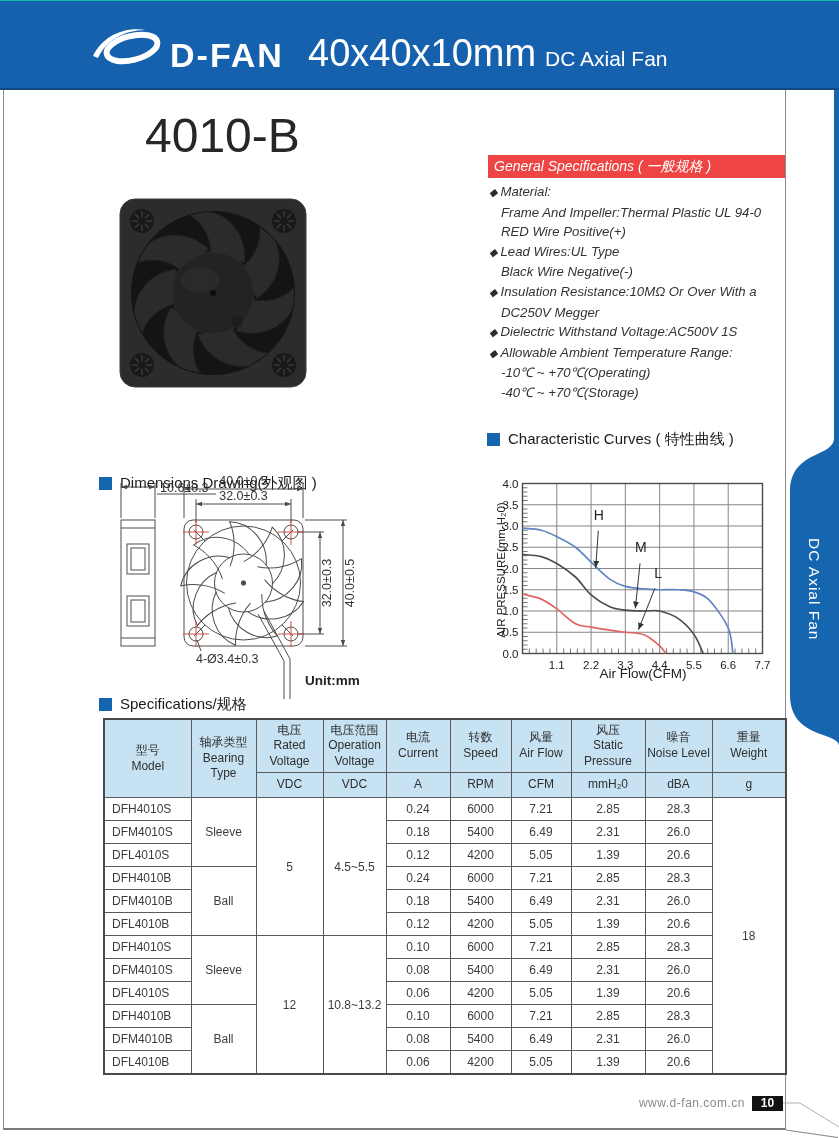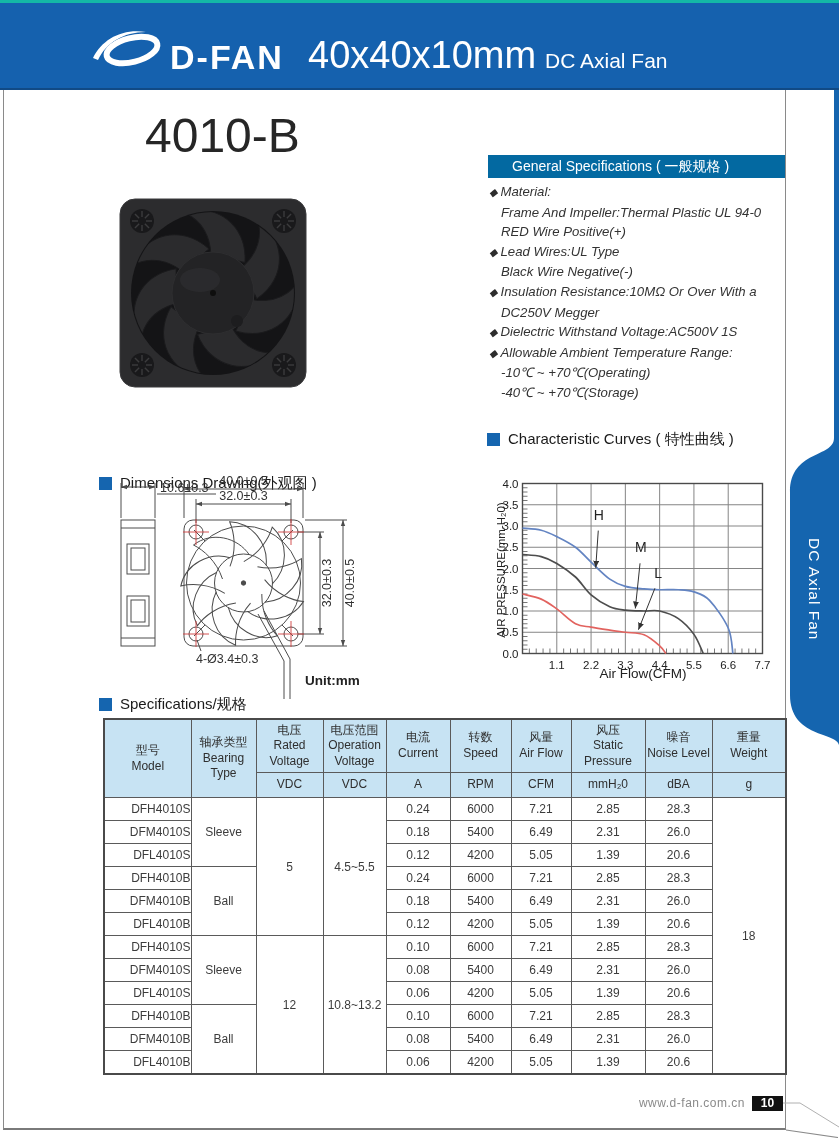--- a/index.html
+++ b/index.html
@@ -2,34 +2,34 @@
 <html><head>
 <meta charset="utf-8">
 <style>
   html,body{margin:0;padding:0;}
   body{
     width:839px;height:1138px;position:relative;background:#fff;overflow:hidden;
     font-family:"Liberation Sans", sans-serif;
   }
   
   #header{position:absolute;left:0;top:0;width:839px;height:90px;background:#1561ae;
-          border-top:3px solid #14b8a6;border-bottom:2px solid #114a85;box-sizing:border-box;}
+          border-top:1px solid #14b8a6;border-bottom:2px solid #114a85;box-sizing:border-box;}
   #logo{position:absolute;left:92px;top:24px;}
   #brand{position:absolute;left:170px;top:37px;font-size:34px;font-weight:bold;color:#fff;letter-spacing:2px;line-height:1;}
   #size-title{position:absolute;left:308px;top:33px;font-size:38px;color:#fff;line-height:1;}
   #subtitle{position:absolute;left:545px;top:47px;font-size:21px;color:#fff;line-height:1;}
   
   #page-frame{position:absolute;left:3px;top:90px;width:783px;height:1040px;box-sizing:border-box;
               border-left:1px solid #8a8a8a;border-right:1px solid #8a8a8a;border-bottom:2px solid #7a7a7a;}
   
   #model-title{position:absolute;left:145px;top:112px;font-size:48px;color:#262626;line-height:1;}
   #fan-photo{position:absolute;left:116px;top:192px;}
   
-  #gs-band{position:absolute;left:488px;top:155px;width:297px;height:23px;background:#0369a1;
-           color:#fff;font-size:14px;line-height:23px;padding-left:24px;box-sizing:border-box;}
+  #gs-band{position:absolute;left:488px;top:155px;width:297px;height:23px;background:#ef4444;
+           color:#fff;font-size:14px;line-height:23px;padding-left:6px;box-sizing:border-box;font-style:italic;}
   #gs-list{position:absolute;left:489px;top:182px;width:300px;}
   .spec-line{font-size:13.2px;color:#333;line-height:19.6px;white-space:nowrap;font-style:italic;}
   .spec-line .diamond{font-size:11px;margin-right:3px;color:#2c2c2c;}
   .spec-line.cont{padding-left:12px;}
   
   .sec-title{position:absolute;display:flex;align-items:center;gap:8px;font-size:15px;color:#1b1b1b;}
   .sec-title .sq{width:13px;height:13px;background:#1565af;flex:none;}
   #sec-dims{left:99px;top:430px;margin-top:44px;}
   #sec-curves{left:487px;top:430px;}
   #sec-specs{left:99px;top:695px;}
@@ -40,21 +40,21 @@
      font-size:11.5px;color:#222;transform:rotate(-90deg);transform-origin:0 0;line-height:1;}
   #chart-xlabel{position:absolute;left:523px;top:666px;width:240px;text-align:center;font-size:13.5px;color:#222;}
   
   #spec-table{position:absolute;left:103px;top:718px;}
   #spec-table table{border-collapse:collapse;table-layout:fixed;width:682px;font-size:12px;border:2px solid #4a4a4a;}
   #spec-table th,#spec-table td{border:1px solid #5a5a5a;text-align:center;padding:0;}
   #spec-table thead th{background:#c7e3f3;font-weight:normal;color:#2f2f2f;line-height:1.3;}
   #spec-table thead tr.r1 th{height:52px;}
   #spec-table thead tr.r2 th{height:24px;}
   #spec-table tbody td{height:22px;color:#3c3c3c;background:#fff;}
-  #spec-table td.model{text-align:right;padding-left:7px;}
+  #spec-table td.model{text-align:left;padding-left:7px;}
   
   #footer-site{position:absolute;left:560px;top:1096px;width:185px;text-align:right;font-size:12px;color:#8a8a8a;letter-spacing:.5px;}
   #footer-page{position:absolute;left:752px;top:1096px;width:31px;height:15px;background:#111;color:#fff;
                font-size:12px;font-weight:bold;text-align:center;line-height:15px;}
   #footer-deco{position:absolute;left:690px;top:1085px;}
   
   #side-tab{position:absolute;left:787px;top:90px;width:52px;height:1048px;}
   #side-tab-label{position:absolute;left:805px;top:538px;height:160px;writing-mode:vertical-rl;
       color:#fff;font-size:15.5px;letter-spacing:1px;}
 </style>

